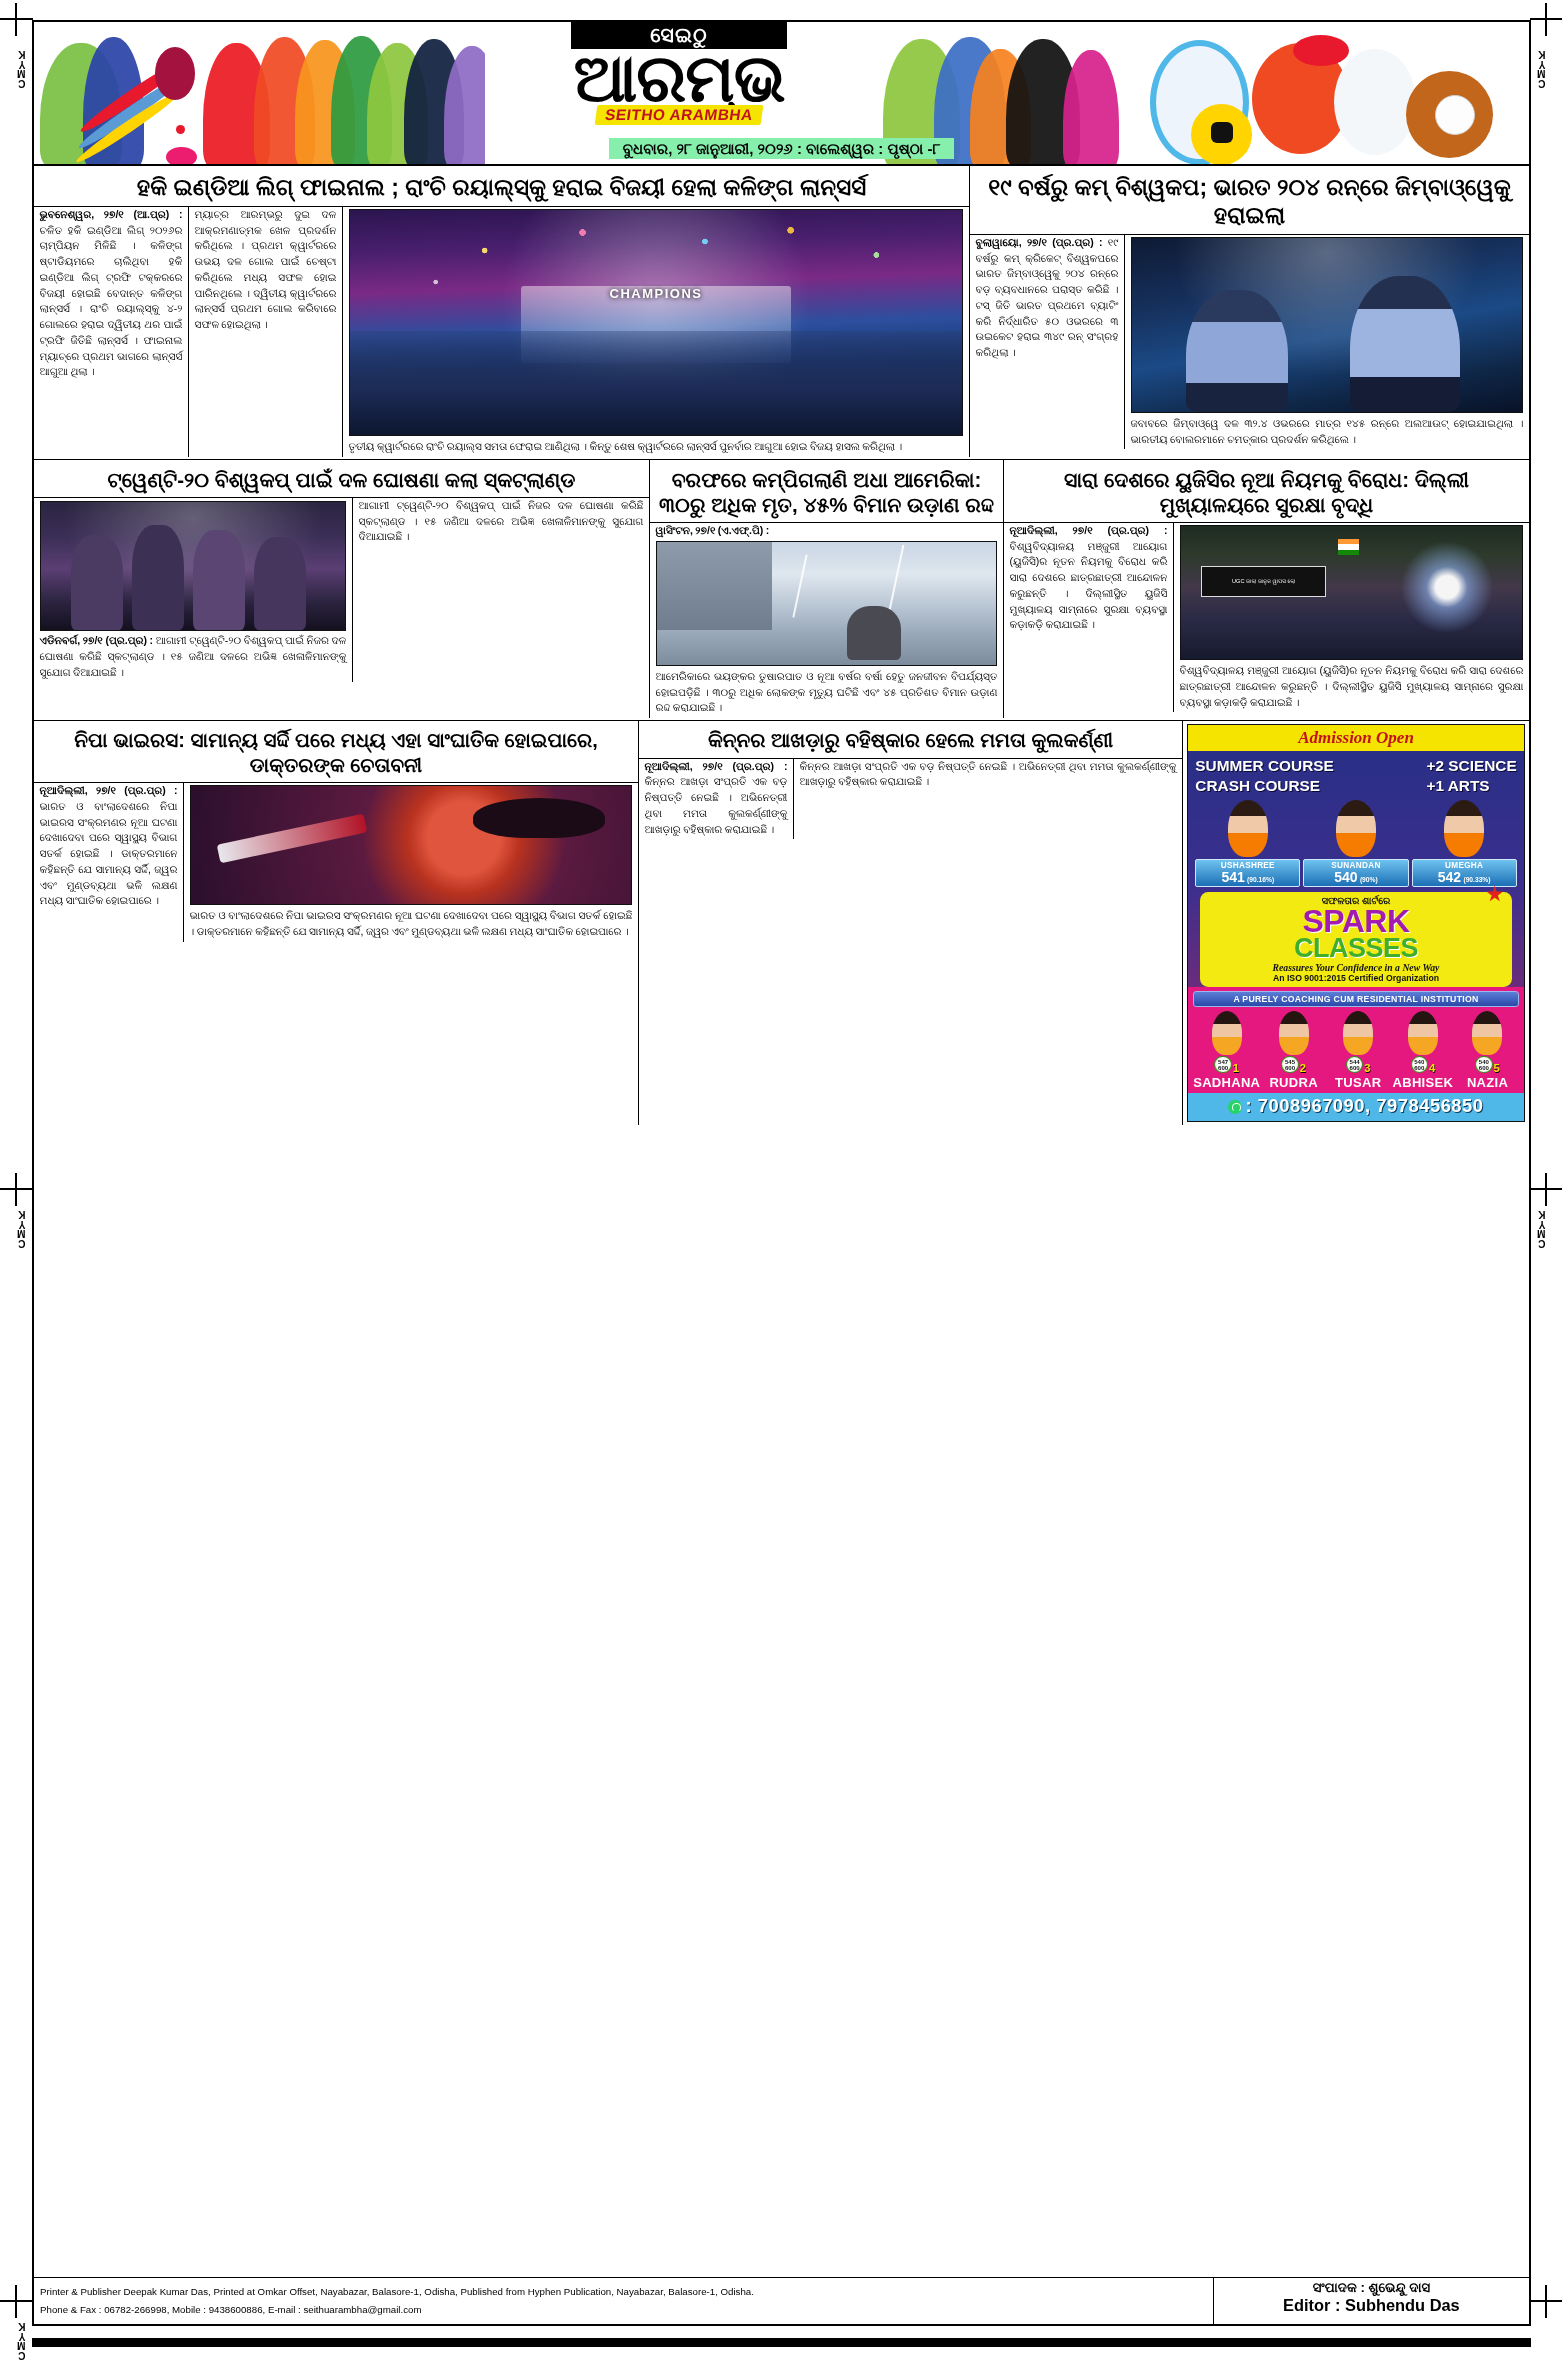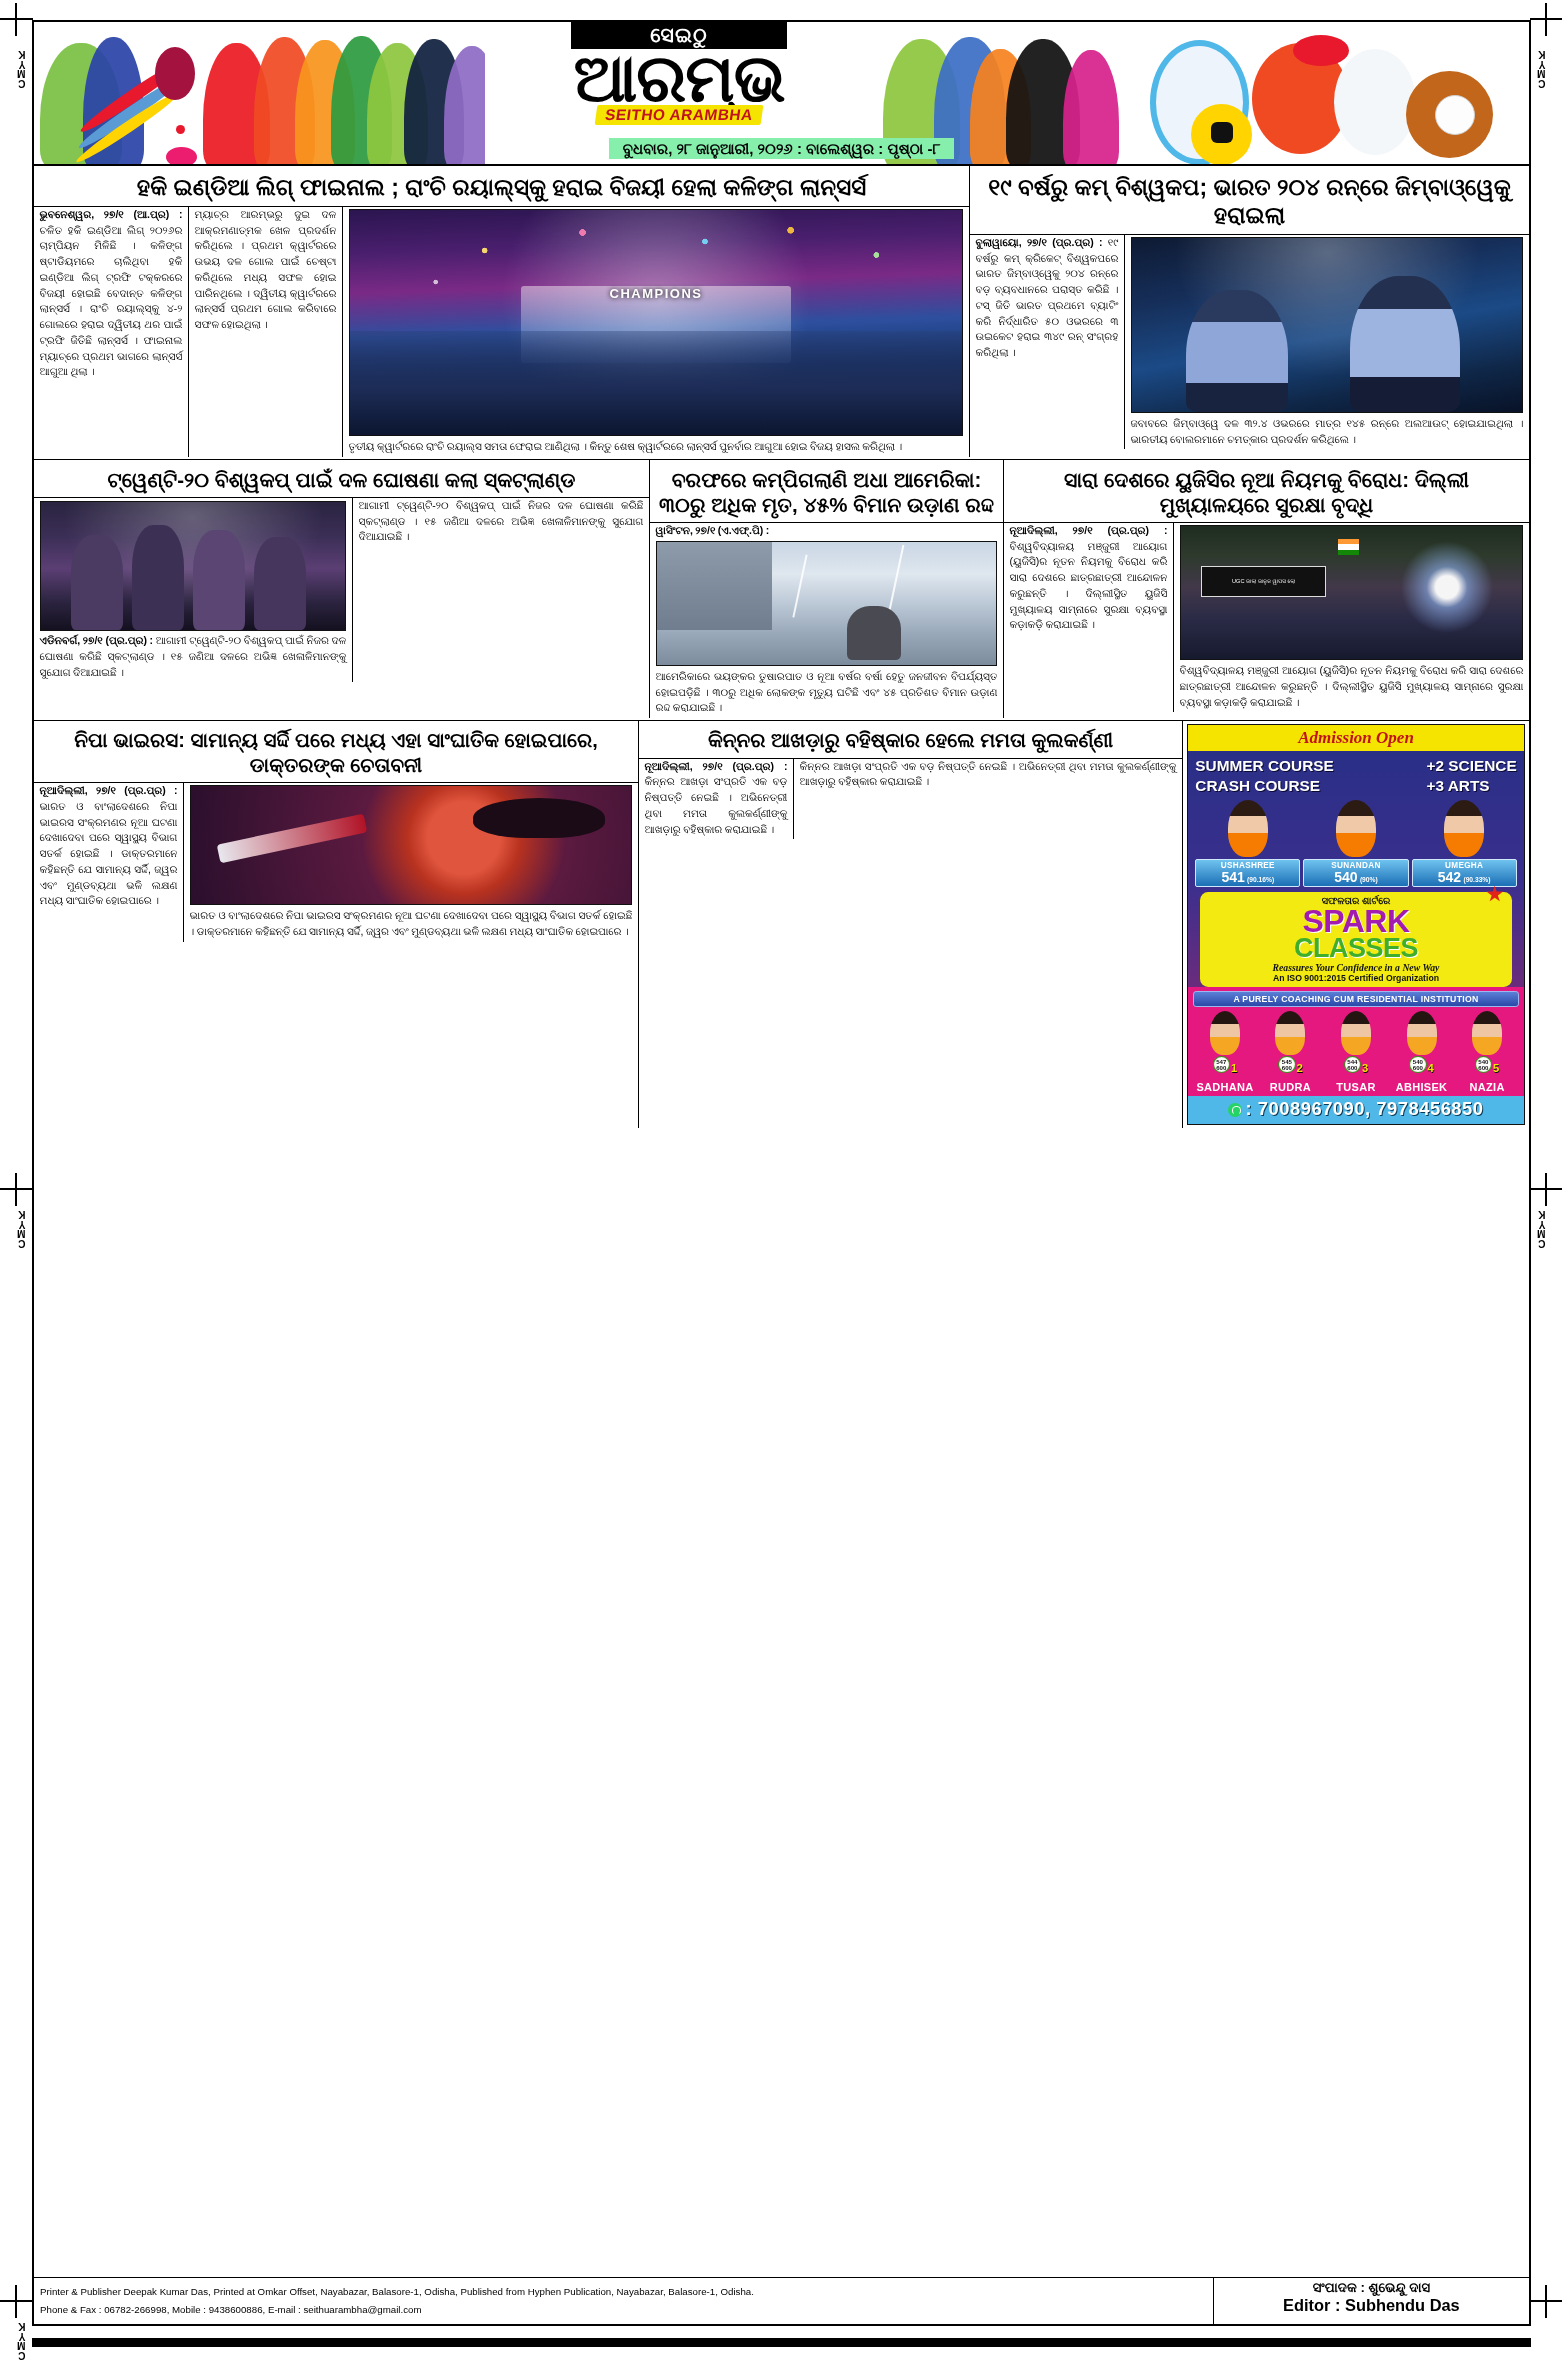--- a/index.html
+++ b/index.html
@@ -105,21 +105,21 @@
   .ad-classes{font-size:27px;font-weight:700;letter-spacing:-0.5px;line-height:.95;color:#3fae2a;text-shadow:1px 1px 0 #fff;}
   .ad-tag{font-family:"Liberation Serif",serif;font-style:italic;font-weight:700;font-size:9.7px;color:#111;}
   .ad-iso{font-size:8.7px;font-weight:700;color:#111;}
   .ad-pink{background:#e5187f;padding:4.1px 5.1px 3.1px;}
   .ad-ribbon{background:linear-gradient(180deg,#5b7fd6,#2a49a8);border-radius:3.1px;color:#fff;font-weight:700;font-size:8.7px;letter-spacing:0.3px;text-align:center;padding:2px 0;border:1px solid #9fb6ef;}
   .ad-five{display:flex;justify-content:space-between;margin-top:4.1px;gap:2px;}
   .ad-five .p{flex:1;text-align:center;}
   .ad-five .f{height:44px;width:30px;margin:0 auto 1px;border-radius:50% 50% 40% 40%;background:linear-gradient(180deg,#241510 0 30%,#eec6a4 30% 60%,#f5a623 60% 100%);}
   .ad-score{display:inline-block;background:radial-gradient(circle,#ffffff 58%,#7fd14a 100%);border:1px solid #3f8f22;border-radius:50%;font-size:6.1px;font-weight:700;color:#111;line-height:1.02;padding:1.5px 2.6px;}
   .ad-rank{font-size:11.3px;font-weight:700;color:#f4e400;text-shadow:0.5px 0.5px 0 #000;margin-left:1px;vertical-align:middle;}
-  .ad-pname{color:#fff;font-size:11px;font-weight:700;letter-spacing:0.3px;margin-top:7px;}
+  .ad-pname{color:#fff;font-size:13px;font-weight:700;letter-spacing:0.3px;margin-top:1px;}
   .ad-phone{background:#4fb8e8;text-align:center;padding:2.6px 0 3.6px;color:#fff;font-size:18.4px;font-weight:700;letter-spacing:0.5px;text-shadow:1px 1px 0 #0a3a55;}
   .wa{display:inline-block;width:14px;height:14px;border-radius:50%;background:#25d366;vertical-align:-1.5px;margin-right:3.1px;position:relative;}
   .wa::after{content:"";position:absolute;left:3.6px;top:3.1px;width:6.7px;height:6.7px;border:1px solid #fff;border-radius:50%;border-bottom-color:transparent;}
 
   
   .footer{display:flex;border-top:1.5px solid #000;}
   .foot-left{flex:1 1 auto;padding:4.1px 6.1px;font-size:9.7px;line-height:1.9;}
   .foot-right{flex:0 0 307px;border-left:1.5px solid #000;text-align:center;padding:2px 4.1px 3.1px;}
   .foot-odia{font-size:13.3px;font-weight:700;}
   .foot-eng{font-size:16.4px;font-weight:700;}
@@ -364,21 +364,21 @@
         </div>
 
         <div class="ad-blue">
           <div class="ad-courses">
             <div>
               <div>SUMMER COURSE</div>
               <div>CRASH COURSE</div>
             </div>
             <div>
               <div>+2 SCIENCE</div>
-              <div>+3 ARTS</div>
+              <div>+1 ARTS</div>
             </div>
           </div>
 
           <div class="ad-toppers">
             <div class="ad-topper">
               <div class="ad-face"></div>
               <div class="ad-badge">
                 <div class="ad-bname">USHASHREE</div>
                 <div><span class="ad-bscore">541</span>
                      <span class="ad-bpct">(90.16%)</span></div>

